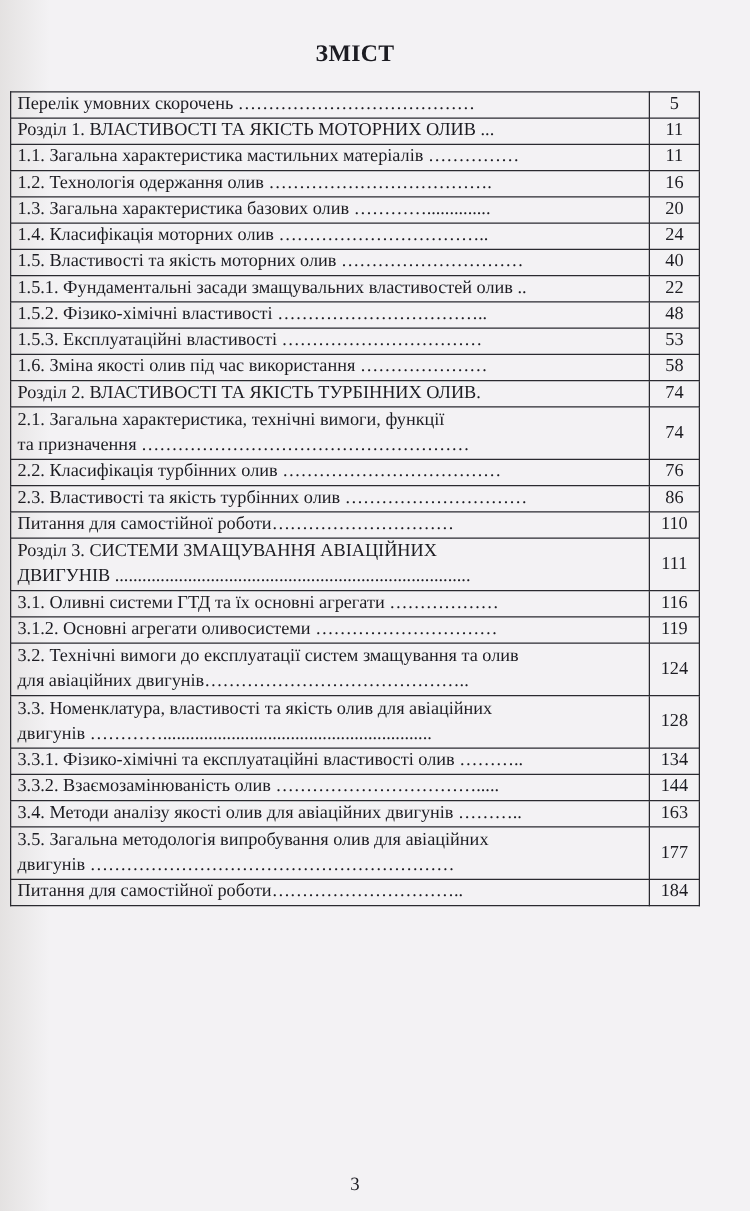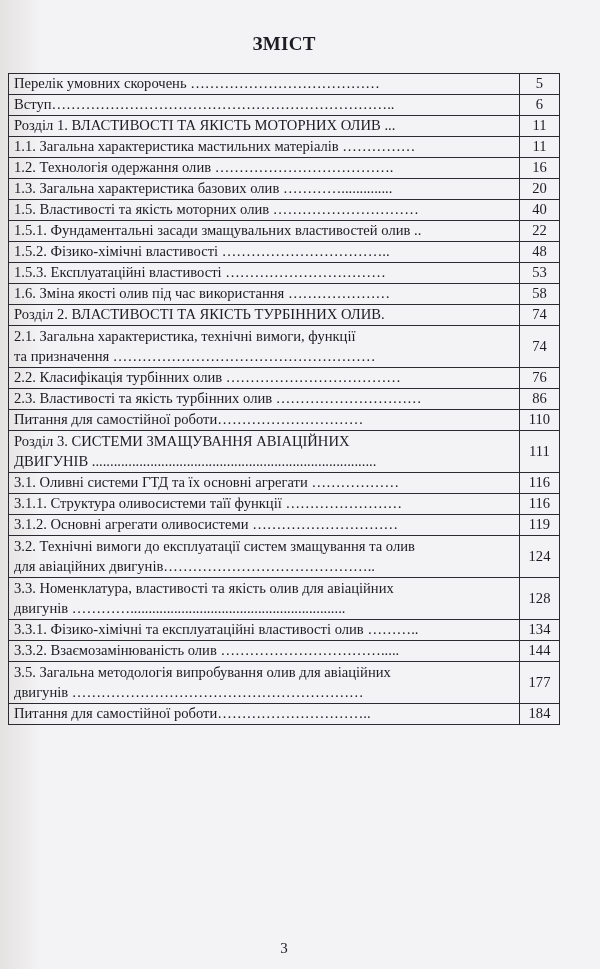--- a/index.html
+++ b/index.html
@@ -48,38 +48,38 @@
 
 <div class="title">ЗМІСТ</div>
 
 <table class="toc">
   <tbody id="toc-body">
       <tr class="single bold">
         <td class="entry">Перелік умовних скорочень …………………………………</td>
         <td class="pg">5</td>
       </tr>
       <tr class="single bold">
-        <td class="entry">Вступ……………………………………………………………..</td>
-        <td class="pg">6</td>
-      </tr>
-      <tr class="single bold">
         <td class="entry">Розділ 1. ВЛАСТИВОСТІ ТА ЯКІСТЬ МОТОРНИХ ОЛИВ ...</td>
         <td class="pg">11</td>
       </tr>
       <tr class="single">
         <td class="entry">1.1. Загальна характеристика мастильних матеріалів ……………</td>
         <td class="pg">11</td>
       </tr>
       <tr class="single">
         <td class="entry">1.2. Технологія одержання олив ……………………………….</td>
         <td class="pg">16</td>
       </tr>
       <tr class="single">
         <td class="entry">1.3. Загальна характеристика базових олив …………..............</td>
         <td class="pg">20</td>
+      </tr>
+      <tr class="single">
+        <td class="entry">1.4. Класифікація моторних олив ……………………………..</td>
+        <td class="pg">24</td>
       </tr>
       <tr class="single">
         <td class="entry">1.5. Властивості та якість моторних олив …………………………</td>
         <td class="pg">40</td>
       </tr>
       <tr class="single">
         <td class="entry">1.5.1. Фундаментальні засади змащувальних властивостей олив ..</td>
         <td class="pg">22</td>
       </tr>
       <tr class="single">
@@ -116,43 +116,43 @@
       </tr>
       <tr class="double bold">
         <td class="entry">Розділ 3. СИСТЕМИ ЗМАЩУВАННЯ АВІАЦІЙНИХ<br>ДВИГУНІВ ..............................................................................</td>
         <td class="pg">111</td>
       </tr>
       <tr class="single">
         <td class="entry">3.1. Оливні системи ГТД та їх основні агрегати ………………</td>
         <td class="pg">116</td>
       </tr>
       <tr class="single">
-        <td class="entry">3.1.1. Структура оливосистеми таїї функції ……………………</td>
-        <td class="pg">116</td>
-      </tr>
-      <tr class="single">
         <td class="entry">3.1.2. Основні агрегати оливосистеми …………………………</td>
         <td class="pg">119</td>
       </tr>
       <tr class="double">
         <td class="entry">3.2. Технічні вимоги до експлуатації систем змащування та олив<br>для авіаційних двигунів……………………………………..</td>
         <td class="pg">124</td>
       </tr>
       <tr class="double">
         <td class="entry">3.3. Номенклатура, властивості та якість олив для авіаційних<br>двигунів …………...........................................................</td>
         <td class="pg">128</td>
       </tr>
       <tr class="single">
         <td class="entry">3.3.1. Фізико-хімічні та експлуатаційні властивості олив ………..</td>
         <td class="pg">134</td>
       </tr>
       <tr class="single">
         <td class="entry">3.3.2. Взаємозамінюваність олив …………………………….....</td>
         <td class="pg">144</td>
       </tr>
+      <tr class="single">
+        <td class="entry">3.4. Методи аналізу якості олив для авіаційних двигунів ………..</td>
+        <td class="pg">163</td>
+      </tr>
       <tr class="double">
         <td class="entry">3.5. Загальна методологія випробування олив для авіаційних<br>двигунів ……………………………………………………</td>
         <td class="pg">177</td>
       </tr>
       <tr class="single bold">
         <td class="entry">Питання для самостійної роботи…………………………..</td>
         <td class="pg">184</td>
       </tr>
     </tbody>
 </table>

